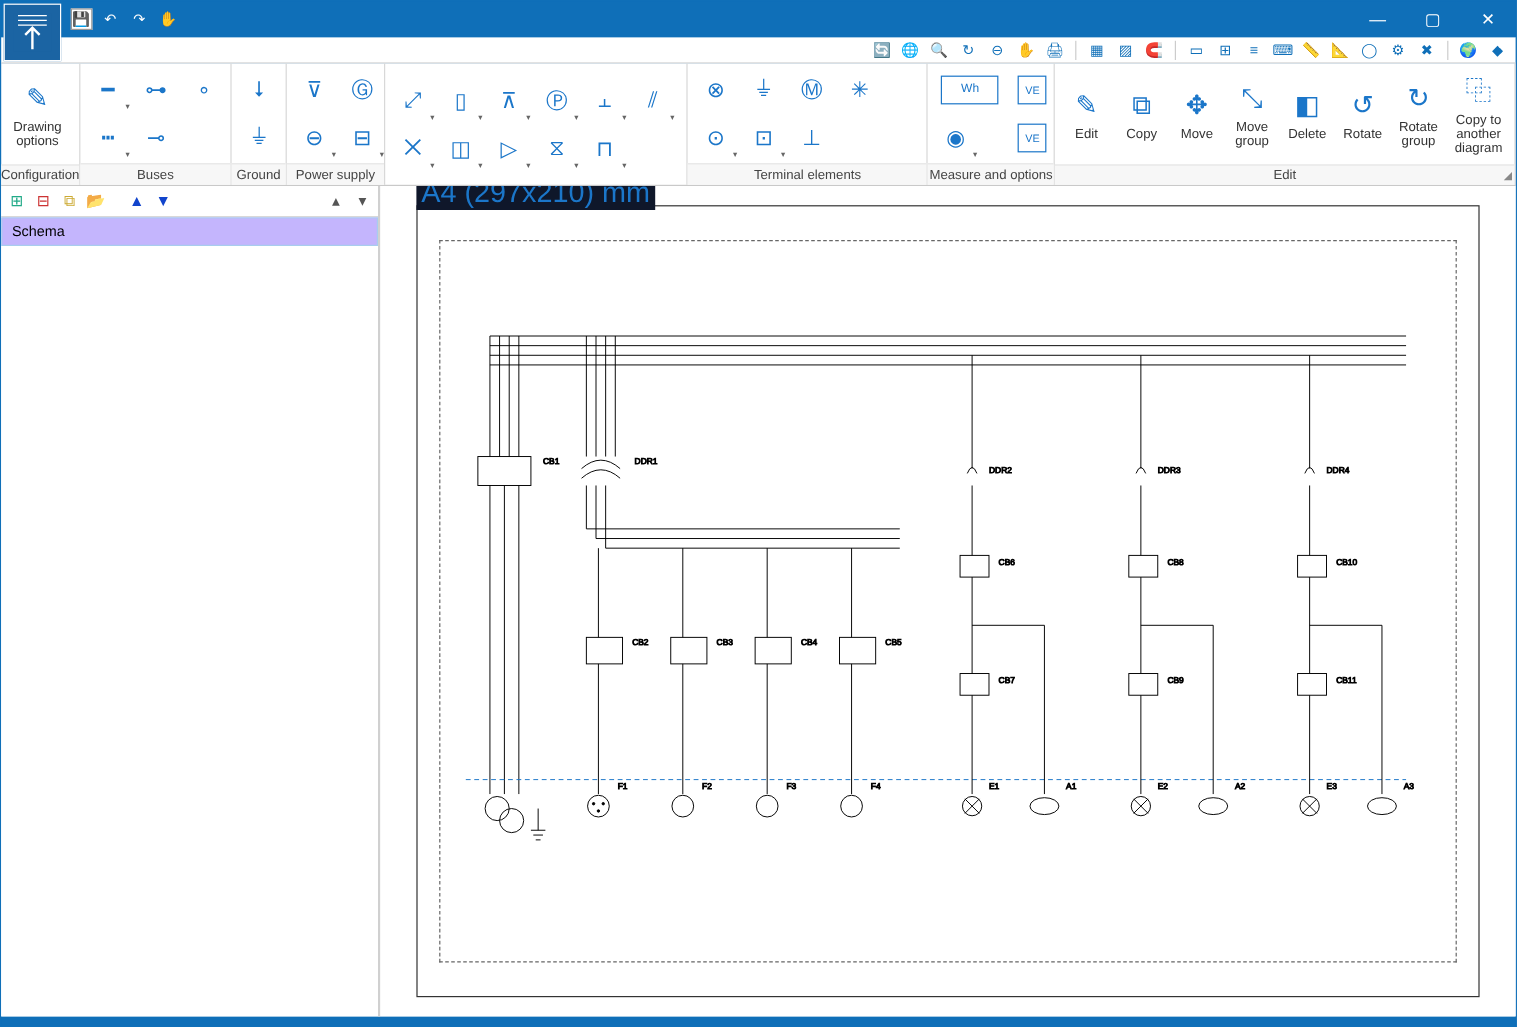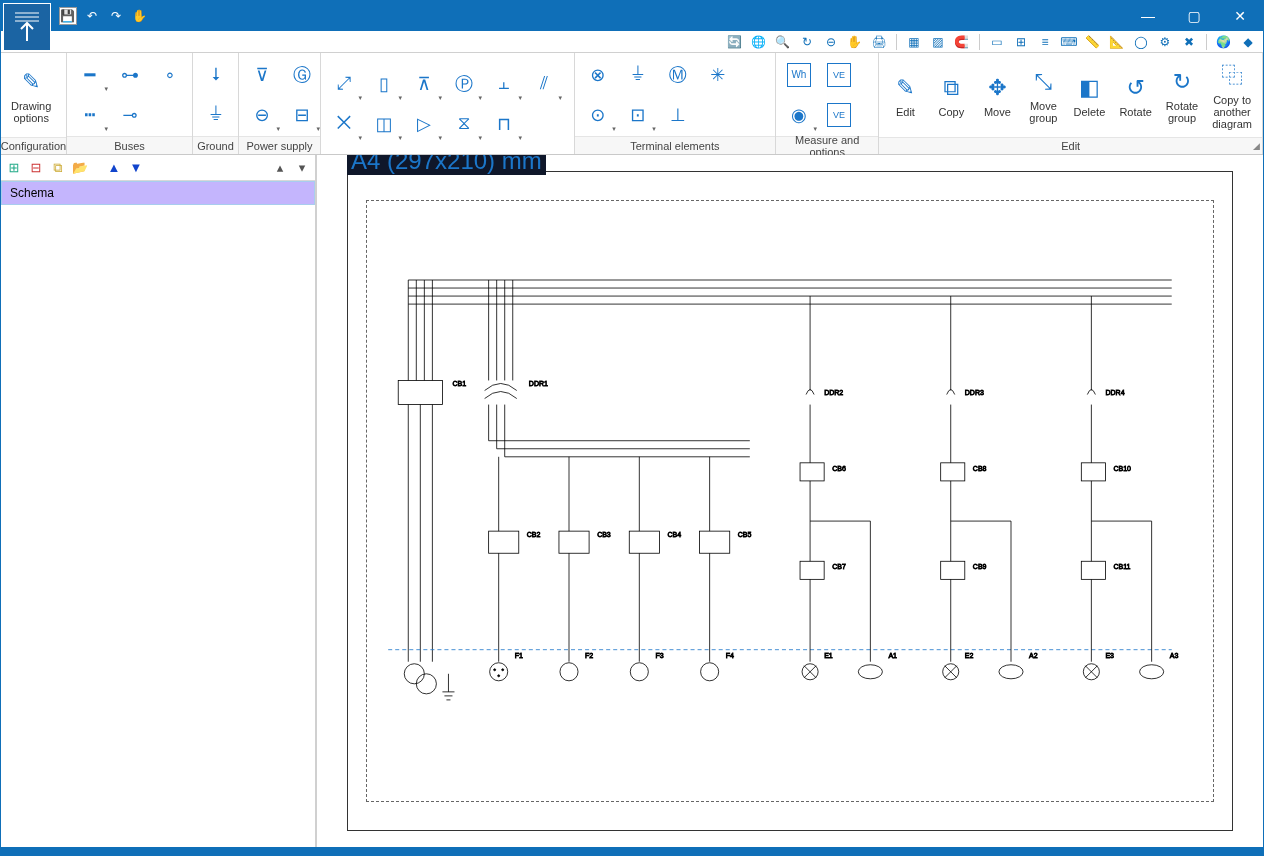--- a/index.html
+++ b/index.html
@@ -179,21 +179,21 @@
         <div class="smbtn">✳</div>
         <div class="smbtn"> </div>
       </div>
         </div>
       <div class="label">Terminal elements</div>
     </div>
 
     <div class="rgroup" style="width:106px">
       <div class="body">
           <div class="gridbtns">
-        <div class="smbtn" style="font-size:10px;border:1px solid #1b76c9;width:24px;height:24px;margin:7px">Wh</div>
+        <div class="smbtn" style="font-size:10px;border:1px solid #1b76c9;width:48px;height:24px;margin:7px">Wh</div>
         <div class="smbtn">◉<span class="dd">▾</span></div>
         <div class="smbtn" style="font-size:9px;border:1px solid #1b76c9;width:24px;height:24px;margin:7px">VE</div>
         <div class="smbtn" style="font-size:9px;border:1px solid #1b76c9;width:24px;height:24px;margin:7px">VE</div>
       </div>
         </div>
       <div class="label">Measure and options</div>
     </div>
 
     <div class="rgroup" style="flex:1">
       <div class="body">

